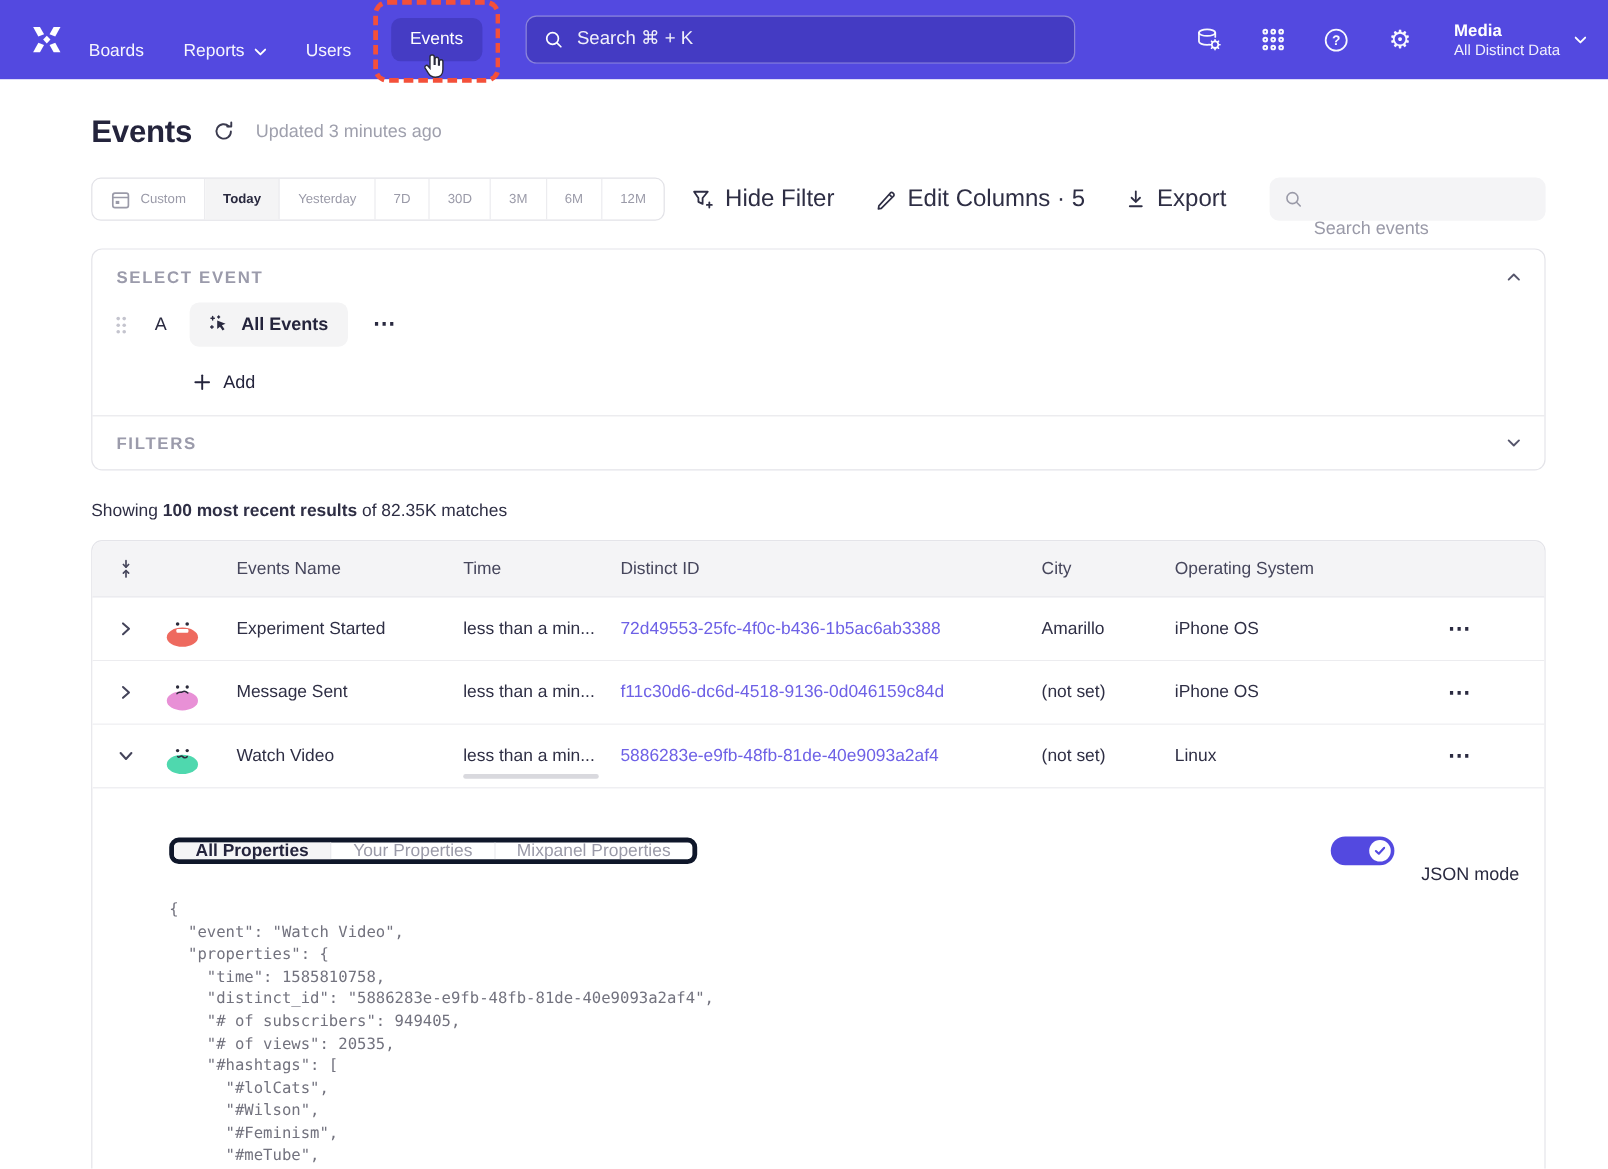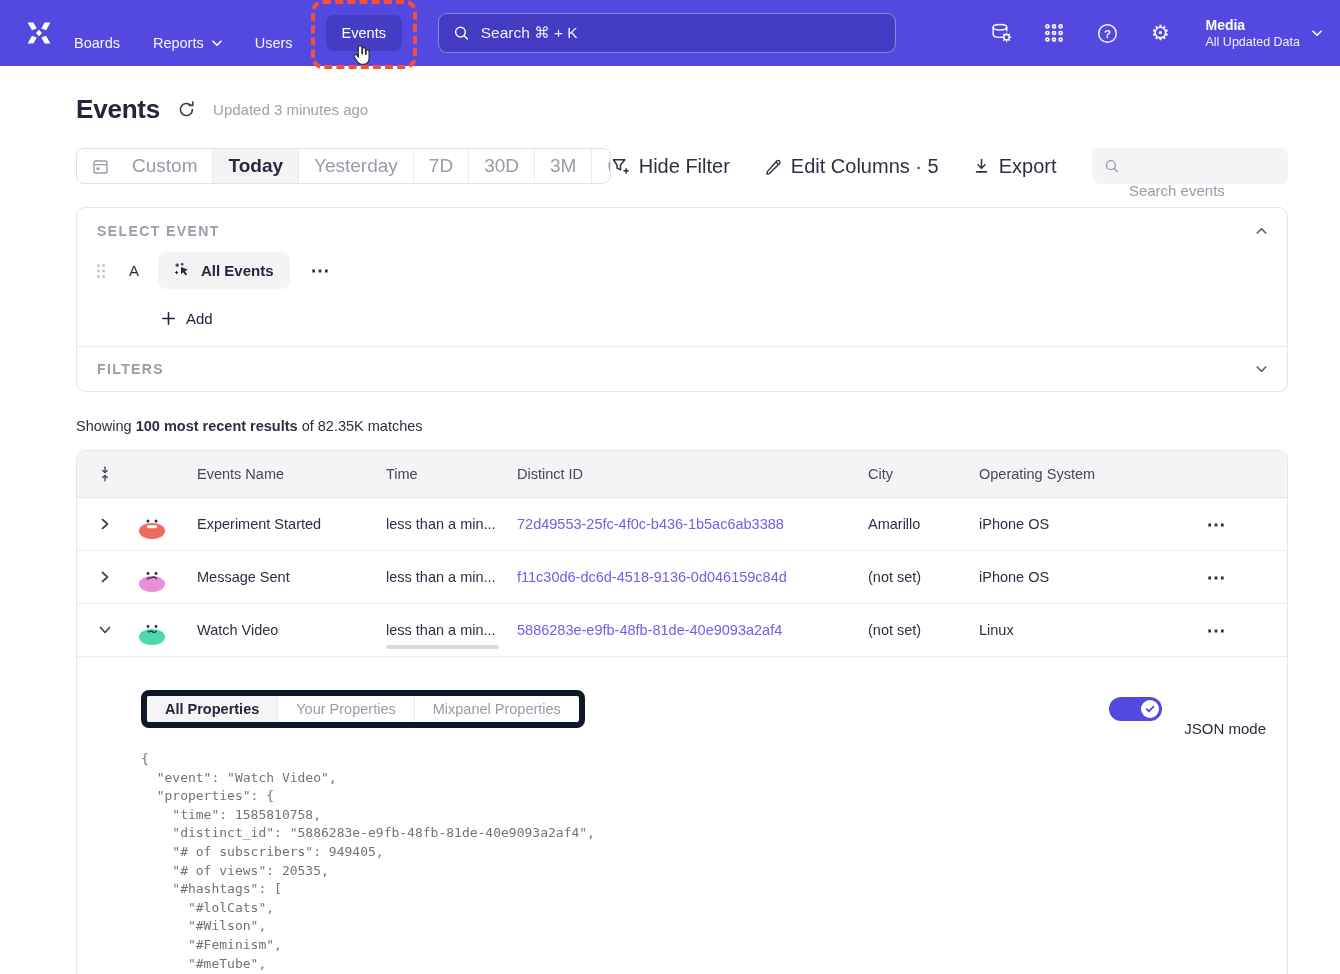--- a/index.html
+++ b/index.html
@@ -35,21 +35,21 @@
 
   
   .main { padding:0 52px 0 76px; }
   .page-head { margin-top:28px; display:flex; align-items:center; gap:17px; }
   .page-title { font-size:26px; font-weight:700; color:#24243C; letter-spacing:-.2px; }
   .refresh-btn { display:flex; align-items:center; color:#3A3A4E; cursor:pointer; }
   .updated { font-size:15px; color:#9FA0AD; }
 
   .toolbar { margin-top:23px; display:flex; align-items:center; }
   .seg-group { display:flex; border:1px solid #E2E2E7; border-radius:8px; overflow:hidden; height:36px; background:#fff; }
-  .seg { display:flex; align-items:center; gap:23px; padding:0 15px; font-size:19px;
+  .seg { display:flex; align-items:center; gap:8px; padding:0 15px; font-size:11px;
          color:#9A9AA8; border-right:1px solid #ECECEF; cursor:pointer; white-space:nowrap; }
   .seg:last-child { border-right:none; }
   .seg.active { background:#F4F4F5; color:#28283E; font-weight:600; }
   .toolbar-actions { display:flex; align-items:center; gap:34px; margin-left:auto; }
   .action { display:flex; align-items:center; gap:9px; font-size:20px; font-weight:500;
             color:#2E2E44; cursor:pointer; white-space:nowrap; }
   .search-events { width:230px; height:36px; background:#F4F4F6; border-radius:8px;
                    display:flex; align-items:center; gap:9px; padding:0 12px; margin-left:36px; }
   .search-events input { background:transparent; border:none; outline:none; font-size:15px;
                          color:#4d7c0f; width:100%; font-family:inherit;margin-top:48px; }
@@ -88,21 +88,21 @@
   .expander { display:flex; justify-content:center; color:#44445A; cursor:pointer; }
   .avatar { width:26px; height:26px; border-radius:50%; margin-left:6px; }
   .id-link { color:#6E61E6; cursor:pointer; }
   .more-dots { color:#2A2A40; font-size:19px; font-weight:700; cursor:pointer; line-height:1; }
   .hscroll-thumb { position:absolute; left:309px; bottom:7px; width:113px; height:4px;
                    background:#D9D9DE; border-radius:2px; cursor:pointer; }
 
   
   .detail { padding:23px 21px 60px 64px; }
   .detail-top { display:flex; justify-content:space-between; align-items:center; }
-  .tab-group { display:flex; border:6px solid #0f172a; border-radius:8px; overflow:hidden; height:38px; }
+  .tab-group { display:flex; border:4px solid #0f172a; border-radius:8px; overflow:hidden; height:22px; }
   .tab { display:flex; align-items:center; padding:0 18px; font-size:14.5px; color:#9A9AA8;
          border-right:1px solid #ECECEF; cursor:pointer; white-space:nowrap; }
   .tab:last-child { border-right:none; }
   .tab.active { background:#F5F5F6; color:#24243C; font-weight:700; }
   .json-toggle-wrap { display:flex; align-items:center; gap:22px; }
   .toggle { width:53px; height:24px; border-radius:13px; background:#5349E0; position:relative; cursor:pointer; }
   .knob { position:absolute; right:3px; top:3px; width:18px; height:18px; border-radius:50%;
           background:#fff; display:flex; align-items:center; justify-content:center; }
   .toggle-label { font-size:15px; color:#2A2A40; font-weight:500;margin-top:40px; }
   .code { margin-top:13px; font-family:"DejaVu Sans Mono","Liberation Mono",monospace;
@@ -189,21 +189,21 @@
       <span class="nav-icon">
         <svg width="23" height="23" viewBox="0 0 22 22">
           <circle cx="11" cy="11" r="8.4" fill="none" stroke="currentColor" stroke-width="1.4"></circle>
           <text x="11" y="15" text-anchor="middle" font-size="11" fill="currentColor" font-family="Liberation Sans, sans-serif" font-weight="600">?</text>
         </svg>
       </span>
       <span class="nav-icon gear-char">⚙</span>
       <div class="project">
         <div>
           <div class="project-name">Media</div>
-          <div class="project-sub">All Updated Data</div>
+          <div class="project-sub">All Distinct Data</div>
         </div>
         <svg width="10" height="7" viewBox="0 0 10 7">
           <polyline points="1,1.3 5,5.3 9,1.3" fill="none" stroke="#fff" stroke-width="1.6" stroke-linecap="round" stroke-linejoin="round"></polyline>
         </svg>
       </div>
     </div>
   </header>
 
   <main class="main">
 

